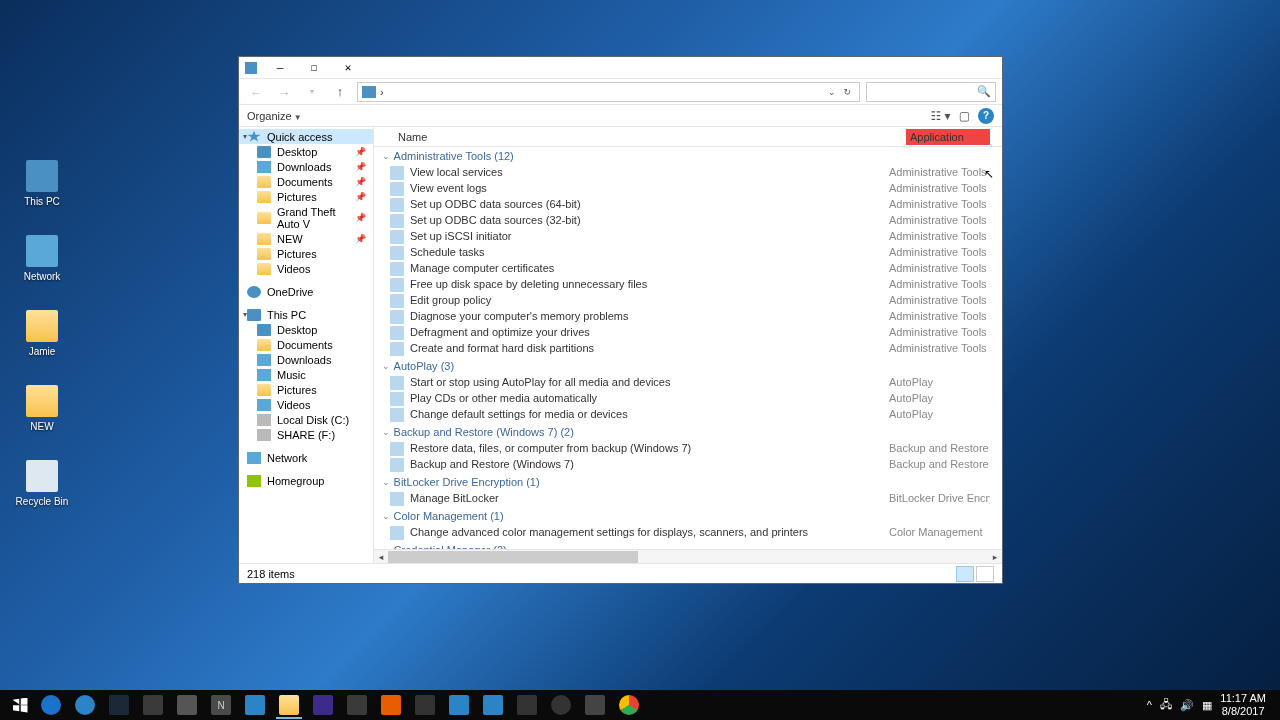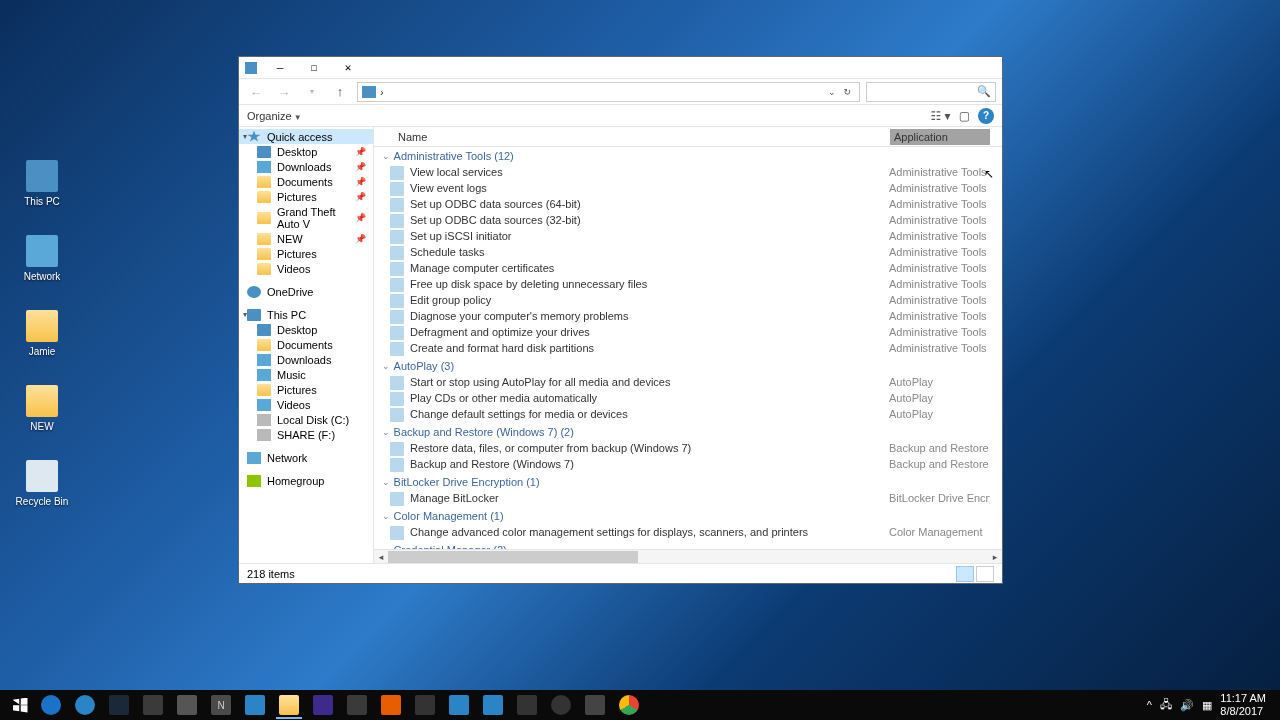--- a/index.html
+++ b/index.html
@@ -51,21 +51,21 @@
 .sb-ico.net{background:#5aa8d8}
 .sb-ico.hg{background:#8fc400}
 .sb-ico.mus{background:#5aa8d8}
 .sb-ico.vid{background:#5aa8d8}
 .sb-pin{margin-left:auto;color:#999;font-size:9px}
 .sb-exp{position:absolute;left:4px;color:#555;font-size:8px}
 
 .content{flex:1;display:flex;flex-direction:column;overflow:hidden}
 .cols{height:20px;border-bottom:1px solid #e5e5e5;display:flex;align-items:center;padding-right:12px}
 .col-name{flex:1;padding-left:24px;color:#333;font-size:11px}
-.col-app{width:100px;color:#333;font-size:11px;background:#a3a3a3;padding:2px 4px}
+.col-app{width:84px;color:#333;font-size:11px;background:#ef4444;padding:2px 4px}
 .list{flex:1;overflow-y:auto;overflow-x:hidden;padding-right:4px;position:relative}
 .grp{padding:3px 8px;display:flex;align-items:center;cursor:pointer}
 .grp-exp{color:#888;font-size:9px;margin-right:4px}
 .grp-name{color:#3c679c}
 .item{display:flex;align-items:flex-start;padding:1px 8px 1px 16px;cursor:pointer}
 .item-ico{width:14px;height:14px;margin-right:6px;background:#b9d8ee;border-radius:1px;flex-shrink:0}
 .item-name{flex:1;color:#333}
 .item-app{width:105px;color:#888;text-align:left;overflow:hidden;white-space:nowrap;padding-left:4px}
 .hsb{height:14px;border-top:1px solid #e5e5e5;background:#f5f5f5;position:relative}
 .hsb-thumb{position:absolute;left:14px;top:1px;width:250px;height:12px;background:#ccc}
@@ -80,21 +80,21 @@
 .st-btn.on{background:#cce8ff;border-color:#99c9f0}
 
 .taskbar{position:absolute;bottom:0;left:0;right:0;height:30px;background:#0a0a0a;display:flex;align-items:center;padding:0 6px}
 .tb-start{width:28px;height:28px;display:flex;align-items:center;justify-content:center;cursor:pointer}
 .winlogo{width:15px;height:15px;background:conic-gradient(#fff 0 25%,#fff 25% 50%,#fff 50% 75%,#fff 75% 100%);clip-path:polygon(0 15%,45% 8%,45% 48%,0 48%,0 52%,45% 52%,45% 92%,0 85%,0 48%,55% 48%,55% 6%,100% 0,100% 48%,55% 48%,55% 52%,100% 52%,100% 100%,55% 94%,55% 52%)}
 .tb-item{width:34px;height:28px;display:flex;align-items:center;justify-content:center;cursor:pointer;position:relative}
 .tb-item.act::after{content:"";position:absolute;bottom:0;left:4px;right:4px;height:2px;background:#76b9ed}
 .tb-ico2{width:20px;height:20px;border-radius:2px}
 .tray{margin-left:auto;display:flex;align-items:center;gap:8px;color:#fff;font-size:10px;padding-right:8px}
 .tray-ico{color:#fff;font-size:11px;cursor:pointer}
-.clock{text-align:left;line-height:1.2;cursor:pointer}
+.clock{text-align:center;line-height:1.2;cursor:pointer}
 </style>
 </head>
 <body>
 
 <div class="desktop-icons">
     <div class="di">
       <div class="di-ico pc"></div>
       <span>This PC</span>
     </div>
     <div class="di">

